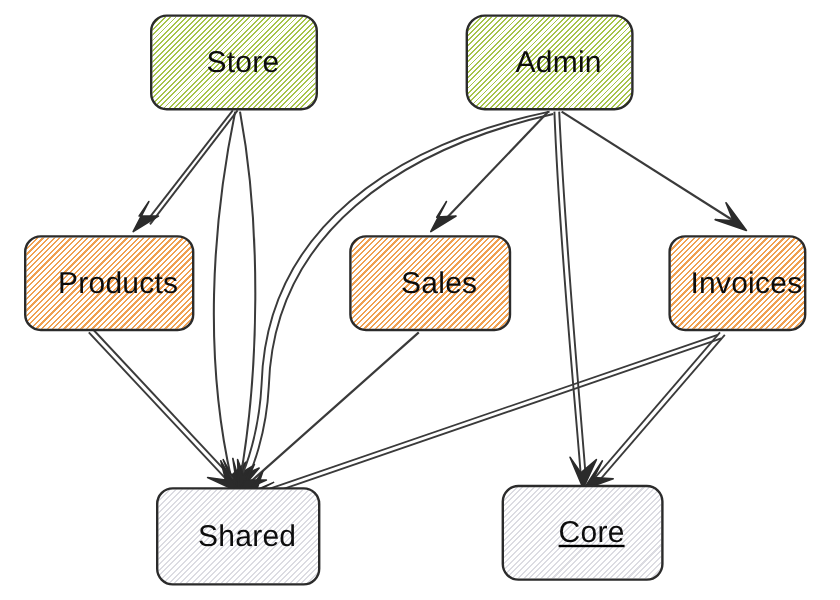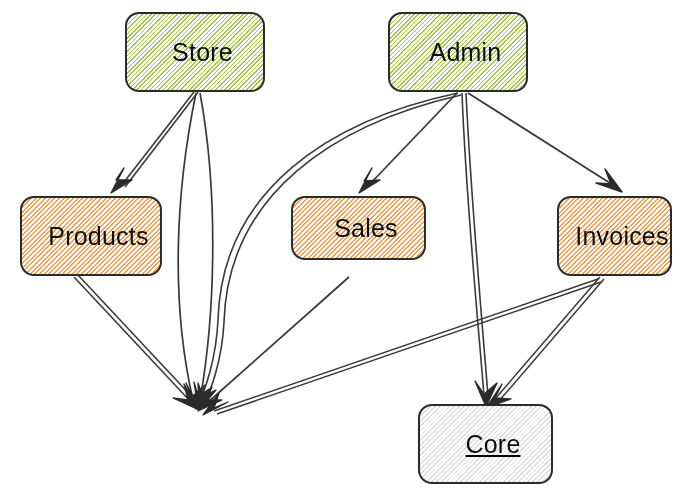--- a/index.html
+++ b/index.html
@@ -140,35 +140,38 @@
     </g>
 
   </svg>
 
   <div id="node-layer">
 
     <div class="node fill-green" style="left:125px; top:12px; width:140px; height:80px;">
       <span class="node-label">Store</span>
     </div>
 
-    <div class="node fill-green" style="left:388px; top:12px; width:140px; height:80px;">
+    <div class="node fill-green" style="left:388px; top:12px; width:140px; height:80px;border-radius:16px;">
       <span class="node-label">Admin</span>
     </div>
 
     <div class="node fill-orange" style="left:20px; top:196px; width:142px; height:80px;">
       <span class="node-label">Products</span>
     </div>
 
-    <div class="node fill-orange" style="left:291px; top:196px; width:135px; height:64px;">
+    <div class="node fill-orange" style="left:291px; top:196px; width:135px; height:80px;">
       <span class="node-label">Sales</span>
     </div>
 
     <div class="node fill-orange" style="left:557px; top:196px; width:115px; height:80px;">
       <span class="node-label">Invoices</span>
     </div>
 
+    <div class="node fill-gray" style="left:130px; top:406px; width:137px; height:82px;">
+      <span class="node-label">Shared</span>
+    </div>
 
     <div class="node fill-gray" style="left:418px; top:404px; width:135px; height:80px;text-decoration:underline;">
       <span class="node-label">Core</span>
     </div>
 
   </div>
 </div>
 
 </body></html>

